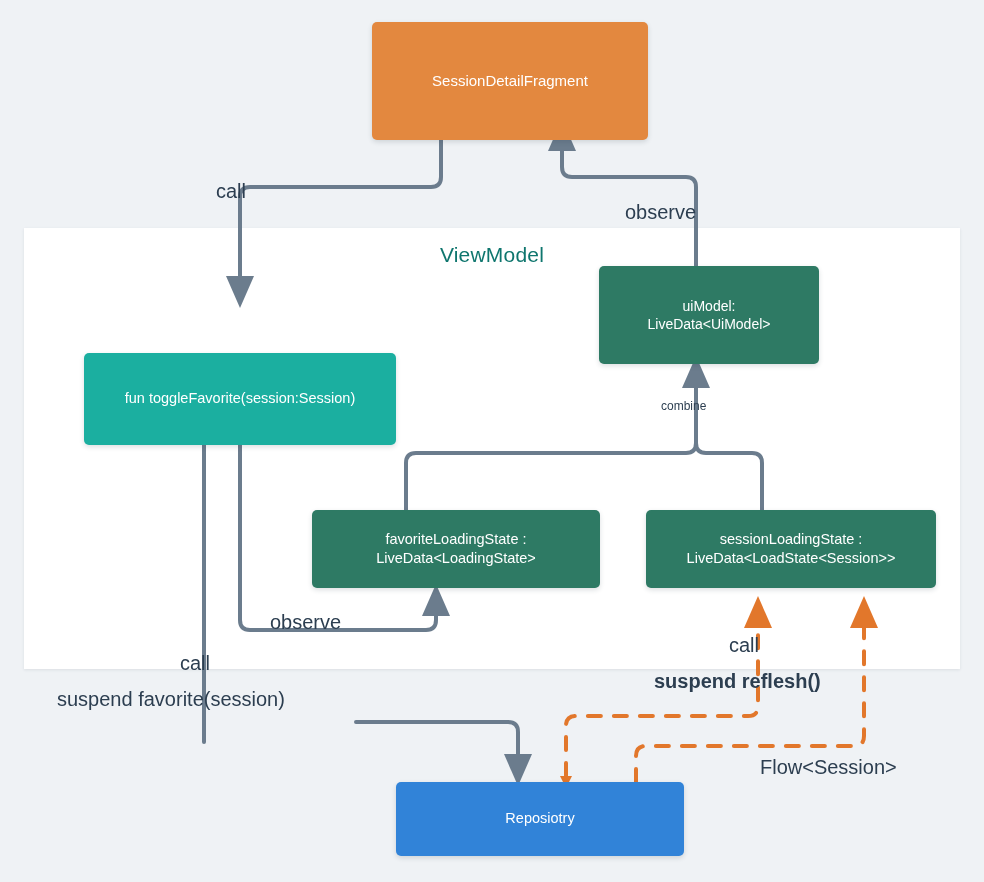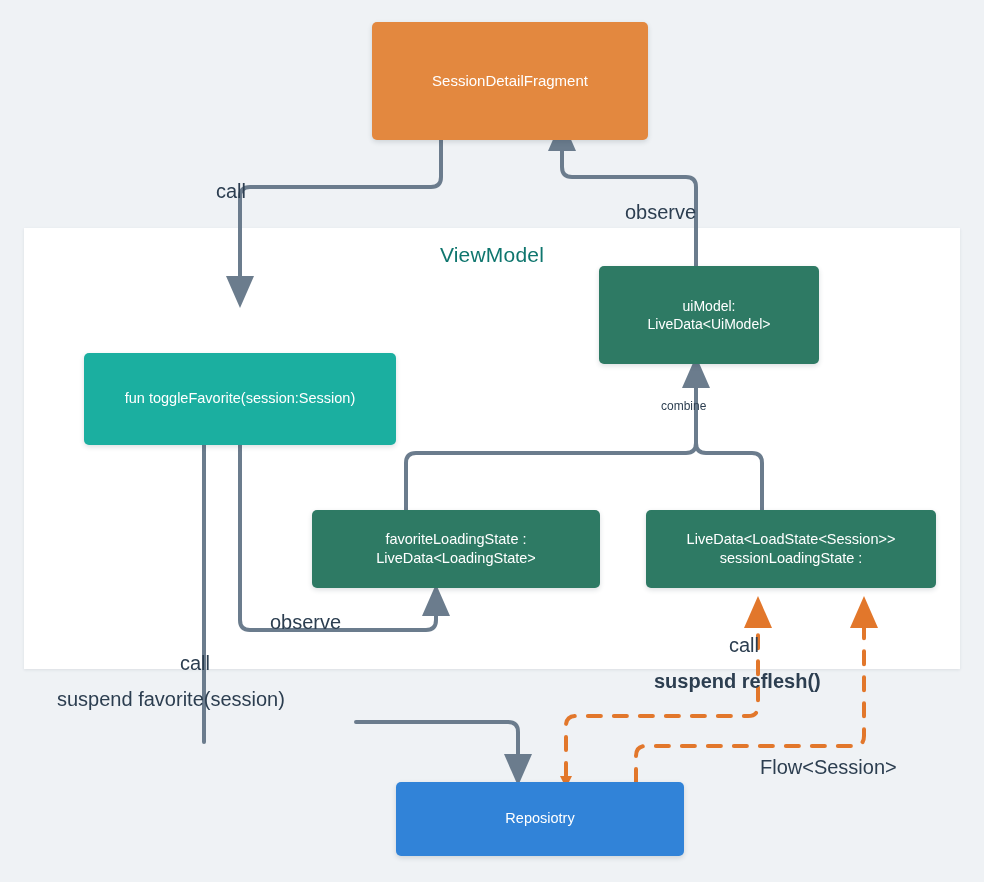--- a/index.html
+++ b/index.html
@@ -179,22 +179,22 @@
 
     <div class="node node-favstate">
       <div>
         <span class="node-line">favoriteLoadingState :</span>
         <span class="node-line">LiveData&lt;LoadingState&gt;</span>
       </div>
     </div>
 
     <div class="node node-sessionstate">
       <div>
+        <span class="node-line">sessionLoadingState :</span>
         <span class="node-line">LiveData&lt;LoadState&lt;Session&gt;&gt;</span>
-        <span class="node-line">sessionLoadingState :</span>
       </div>
     </div>
 
     <div class="node node-repo">
       <span class="node-line">Reposiotry</span>
     </div>
   </div>
 
   <div class="layer-labels">
 

